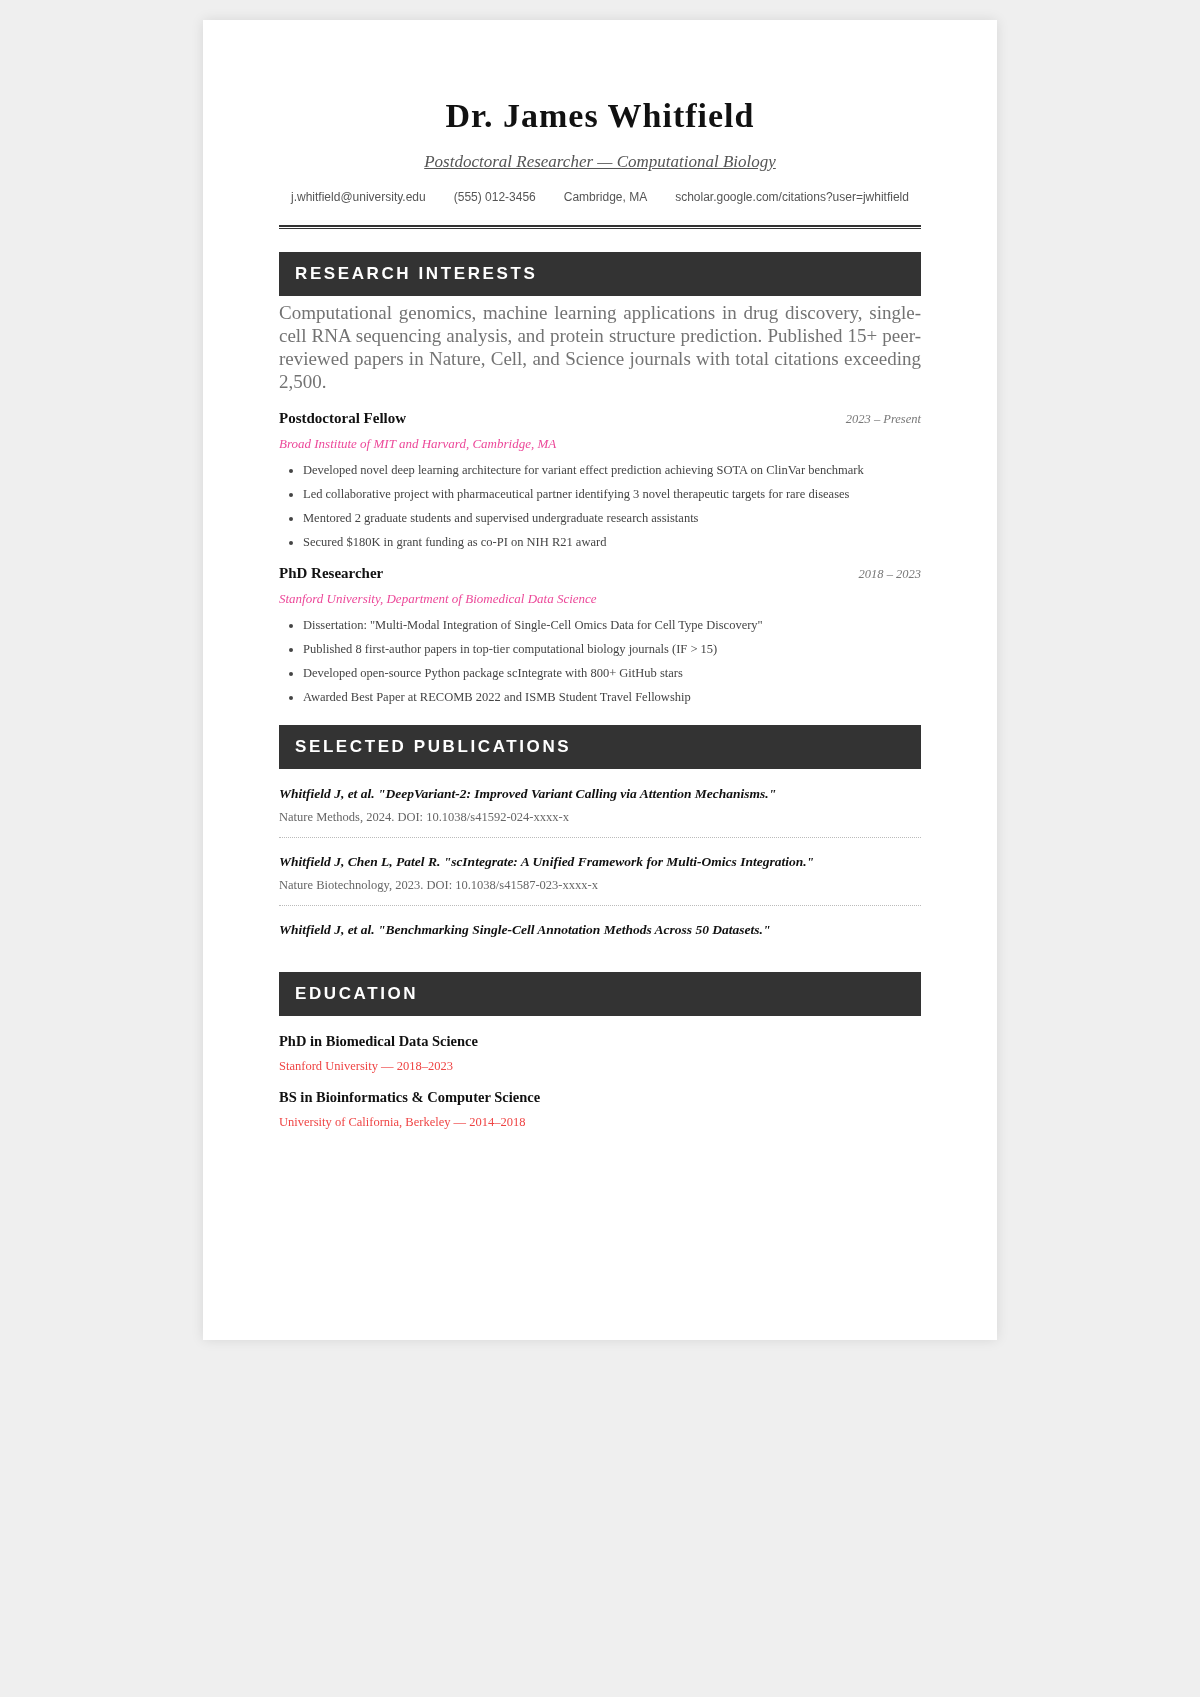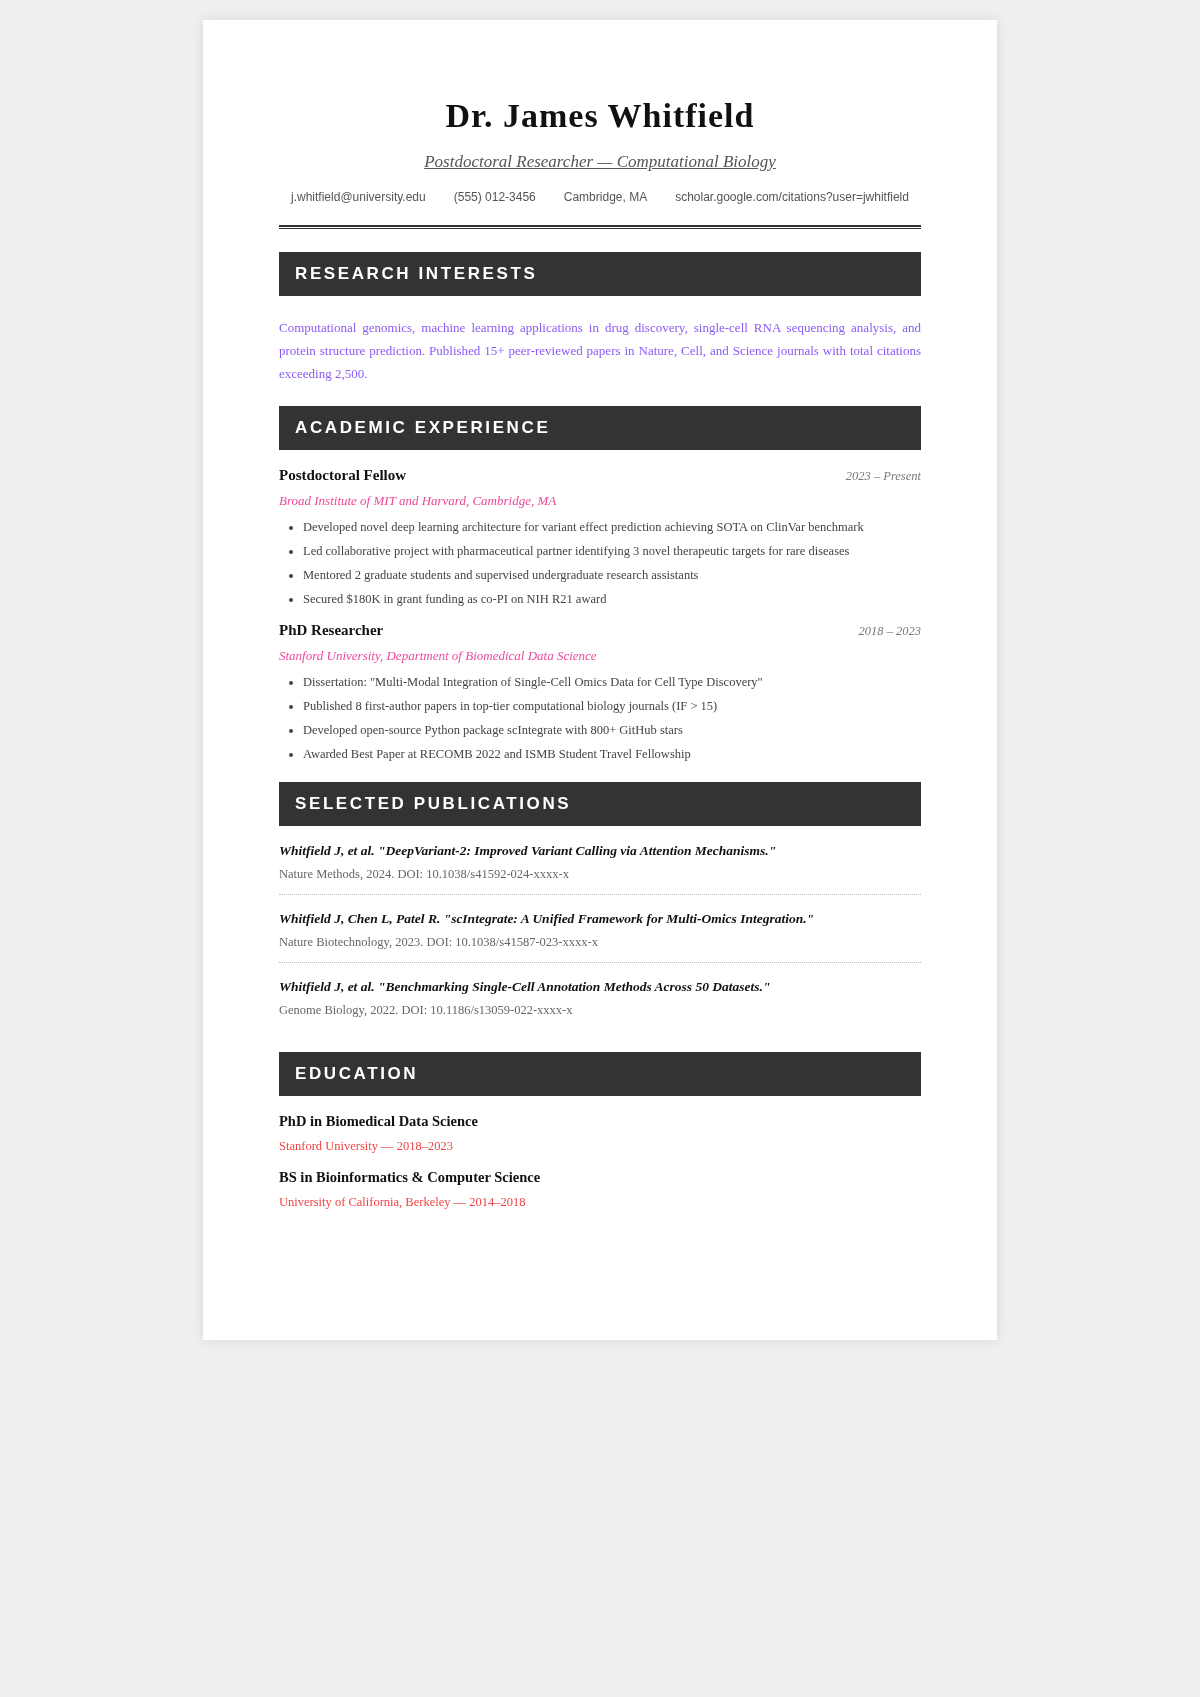--- a/index.html
+++ b/index.html
@@ -67,25 +67,25 @@
       font-family: "Liberation Sans", "DejaVu Sans", sans-serif;
       font-weight: bold;
       font-size: 17px;
       letter-spacing: 2.6px;
       padding: 0 16px;
       height: 44px;
       line-height: 43px;
     }
     .s-research { margin-top: 23px; }
     .summary {
-      font-size: 13px;
+      font-size: 19px;
       line-height: 23px;
       text-align: justify;
-      color: #8b5cf6;
-      margin-top: 20px;
+      color: #737373;
+      margin-top: 5px;
     }
     .s-academic { margin-top: 21px; }
     .job { margin-top: 17px; }
     .job-head {
       display: flex;
       justify-content: space-between;
       align-items: baseline;
     }
     .job-title {
       font-size: 15px;
@@ -158,21 +158,20 @@
       <span>(555) 012-3456</span>
       <span>Cambridge, MA</span>
       <span>scholar.google.com/citations?user=jwhitfield</span>
     </div>
     <div class="double-rule"></div>
   </div>
 
   <div class="section-header s-research">RESEARCH INTERESTS</div>
   <p class="summary" style="margin-bottom:0;">Computational genomics, machine learning applications in drug discovery, single-cell RNA sequencing analysis, and protein structure prediction. Published 15+ peer-reviewed papers in Nature, Cell, and Science journals with total citations exceeding 2,500.</p>
 
-  <div class="section-header s-academic">ACADEMIC EXPERIENCE</div>
 
   <div class="job">
     <div class="job-head">
       <span class="job-title">Postdoctoral Fellow</span>
       <span class="job-date">2023 – Present</span>
     </div>
     <div class="job-org">Broad Institute of MIT and Harvard, Cambridge, MA</div>
     <ul class="bullets">
       <li>Developed novel deep learning architecture for variant effect prediction achieving SOTA on ClinVar benchmark</li>
       <li>Led collaborative project with pharmaceutical partner identifying 3 novel therapeutic targets for rare diseases</li>
@@ -200,21 +199,20 @@
     <div class="pub">
       <div class="pub-title">Whitfield J, et al. "DeepVariant-2: Improved Variant Calling via Attention Mechanisms."</div>
       <div class="pub-meta">Nature Methods, 2024. DOI: 10.1038/s41592-024-xxxx-x</div>
     </div>
     <div class="pub">
       <div class="pub-title">Whitfield J, Chen L, Patel R. "scIntegrate: A Unified Framework for Multi-Omics Integration."</div>
       <div class="pub-meta">Nature Biotechnology, 2023. DOI: 10.1038/s41587-023-xxxx-x</div>
     </div>
     <div class="pub">
       <div class="pub-title">Whitfield J, et al. "Benchmarking Single-Cell Annotation Methods Across 50 Datasets."</div>
-      <div class="pub-meta">Genome Biology, 2022. DOI: 10.1186/s13059-022-xxxx-x</div>
     </div>
   </div>
 
   <div class="section-header s-education">EDUCATION</div>
   <div class="edu">
     <div class="edu-degree">PhD in Biomedical Data Science</div>
     <div class="edu-meta">Stanford University — 2018–2023</div>
   </div>
   <div class="edu">
     <div class="edu-degree">BS in Bioinformatics &amp; Computer Science</div>

